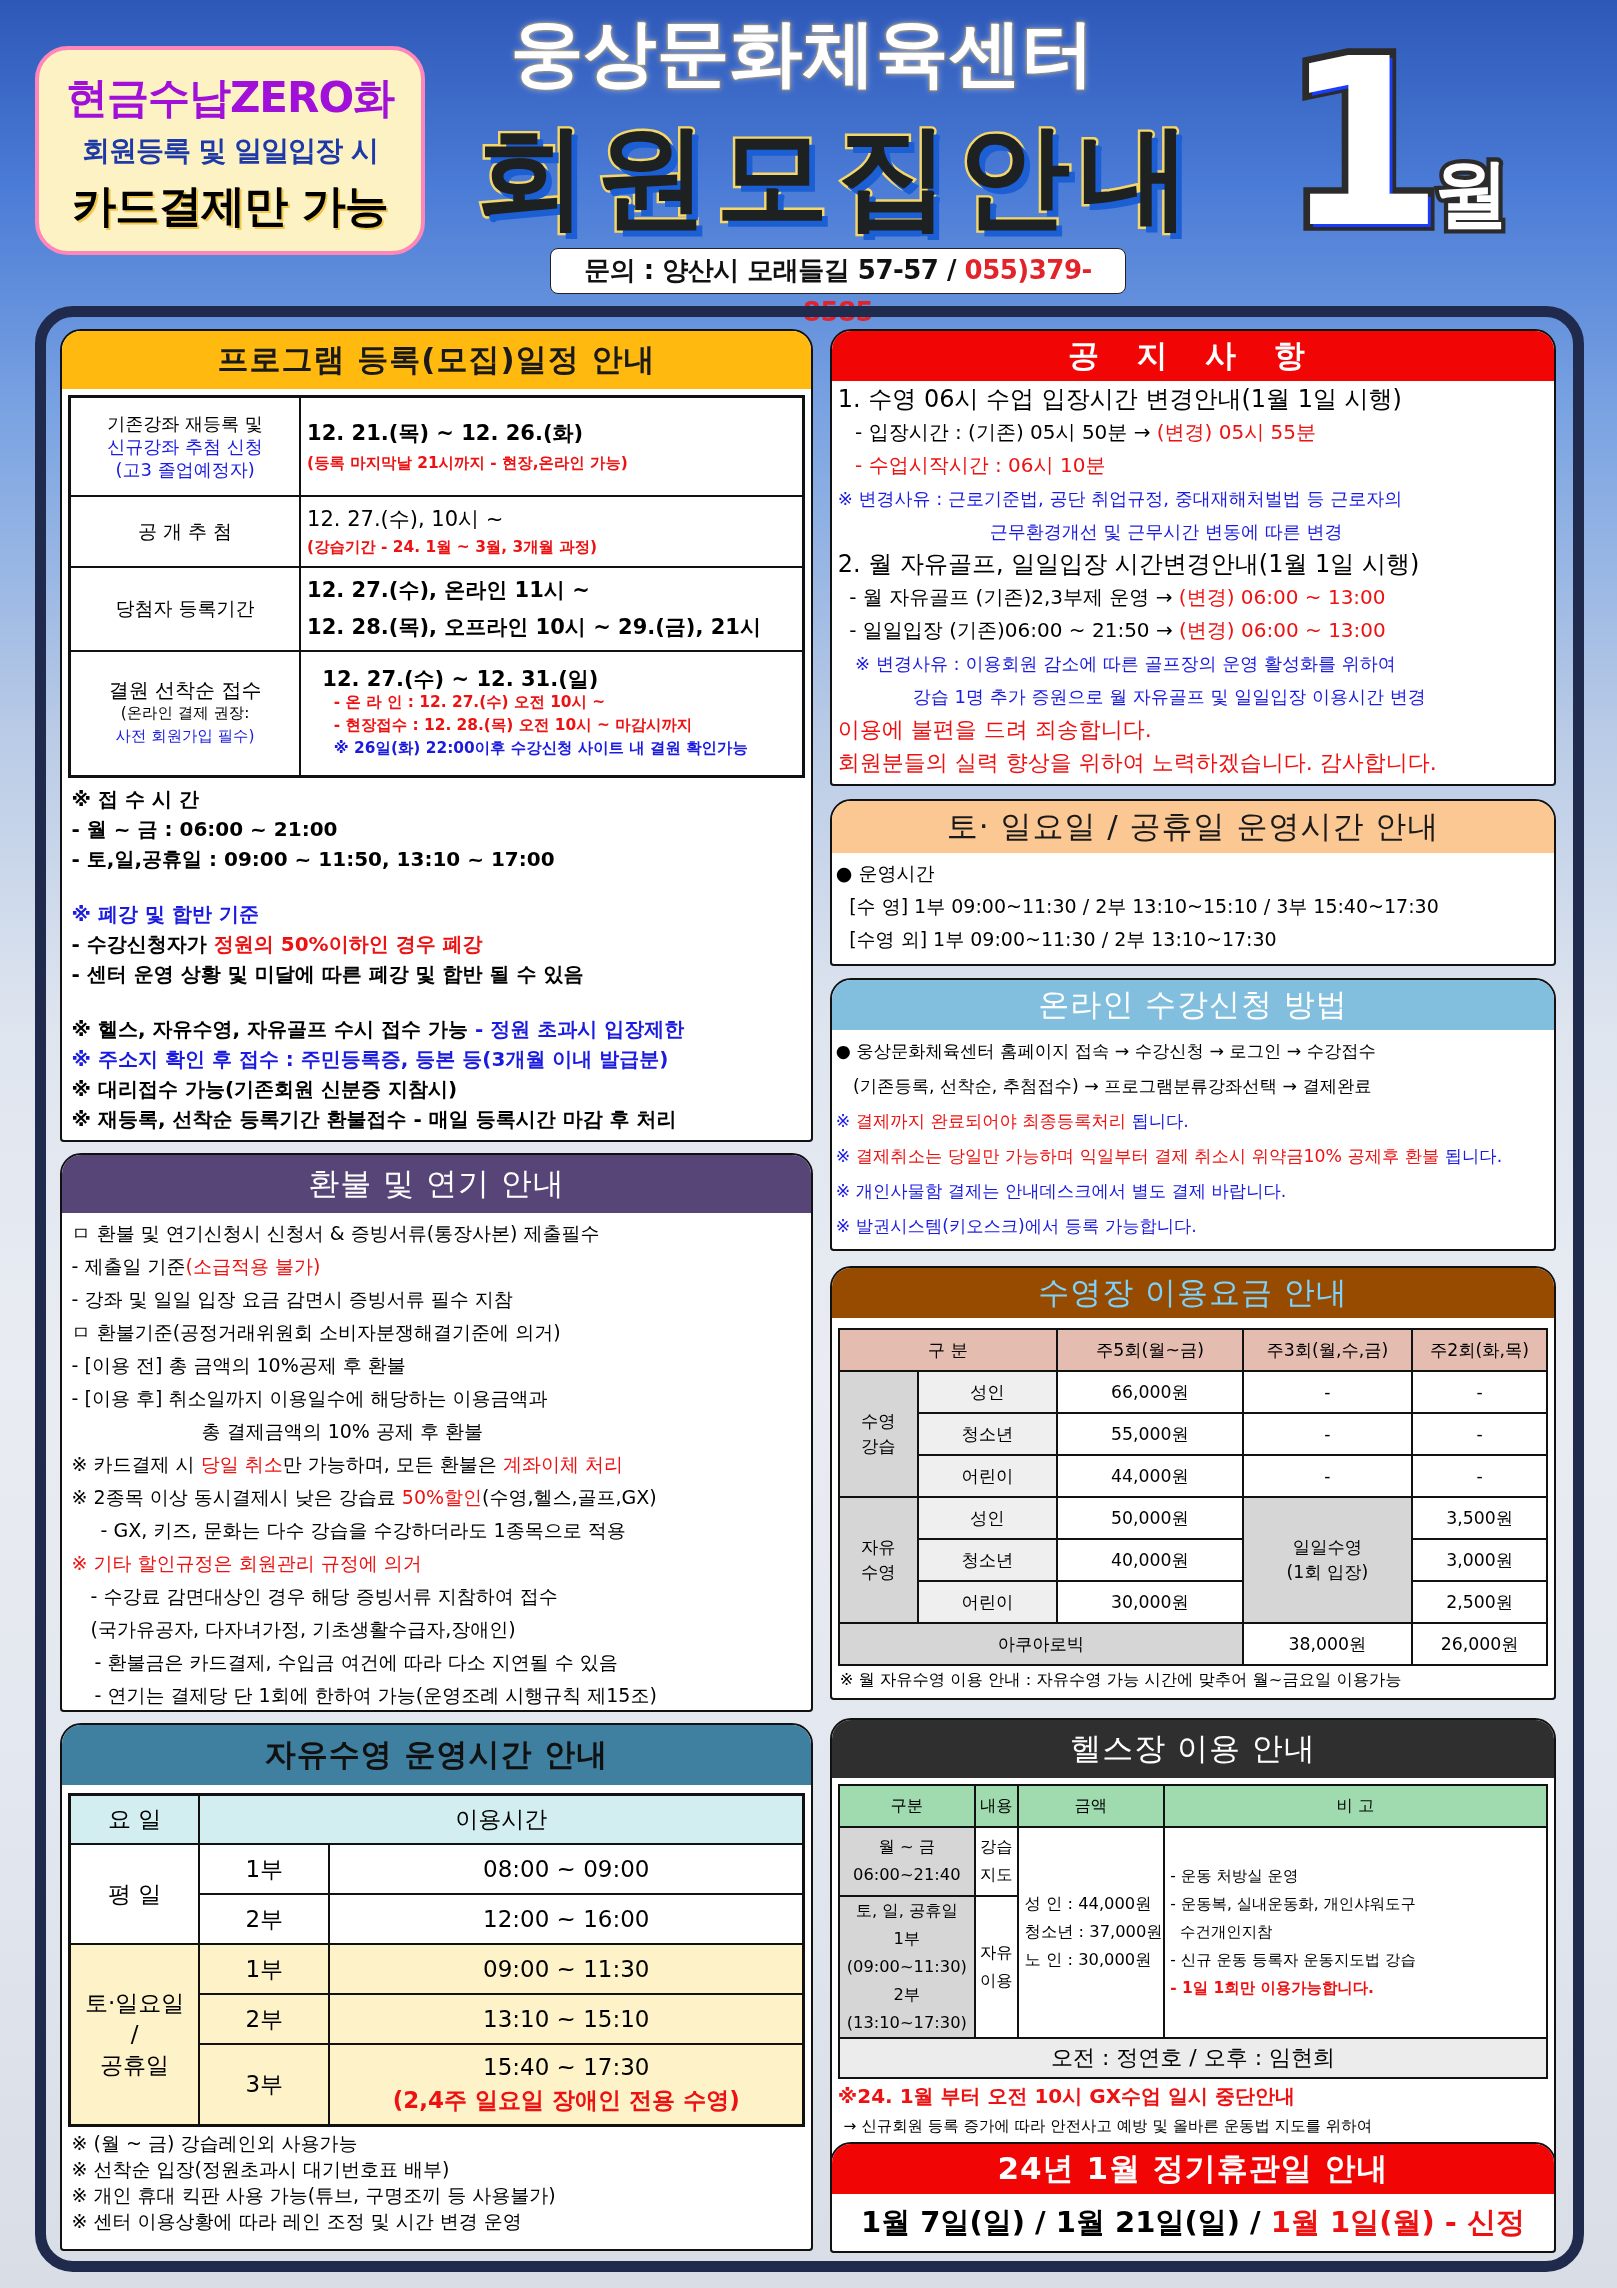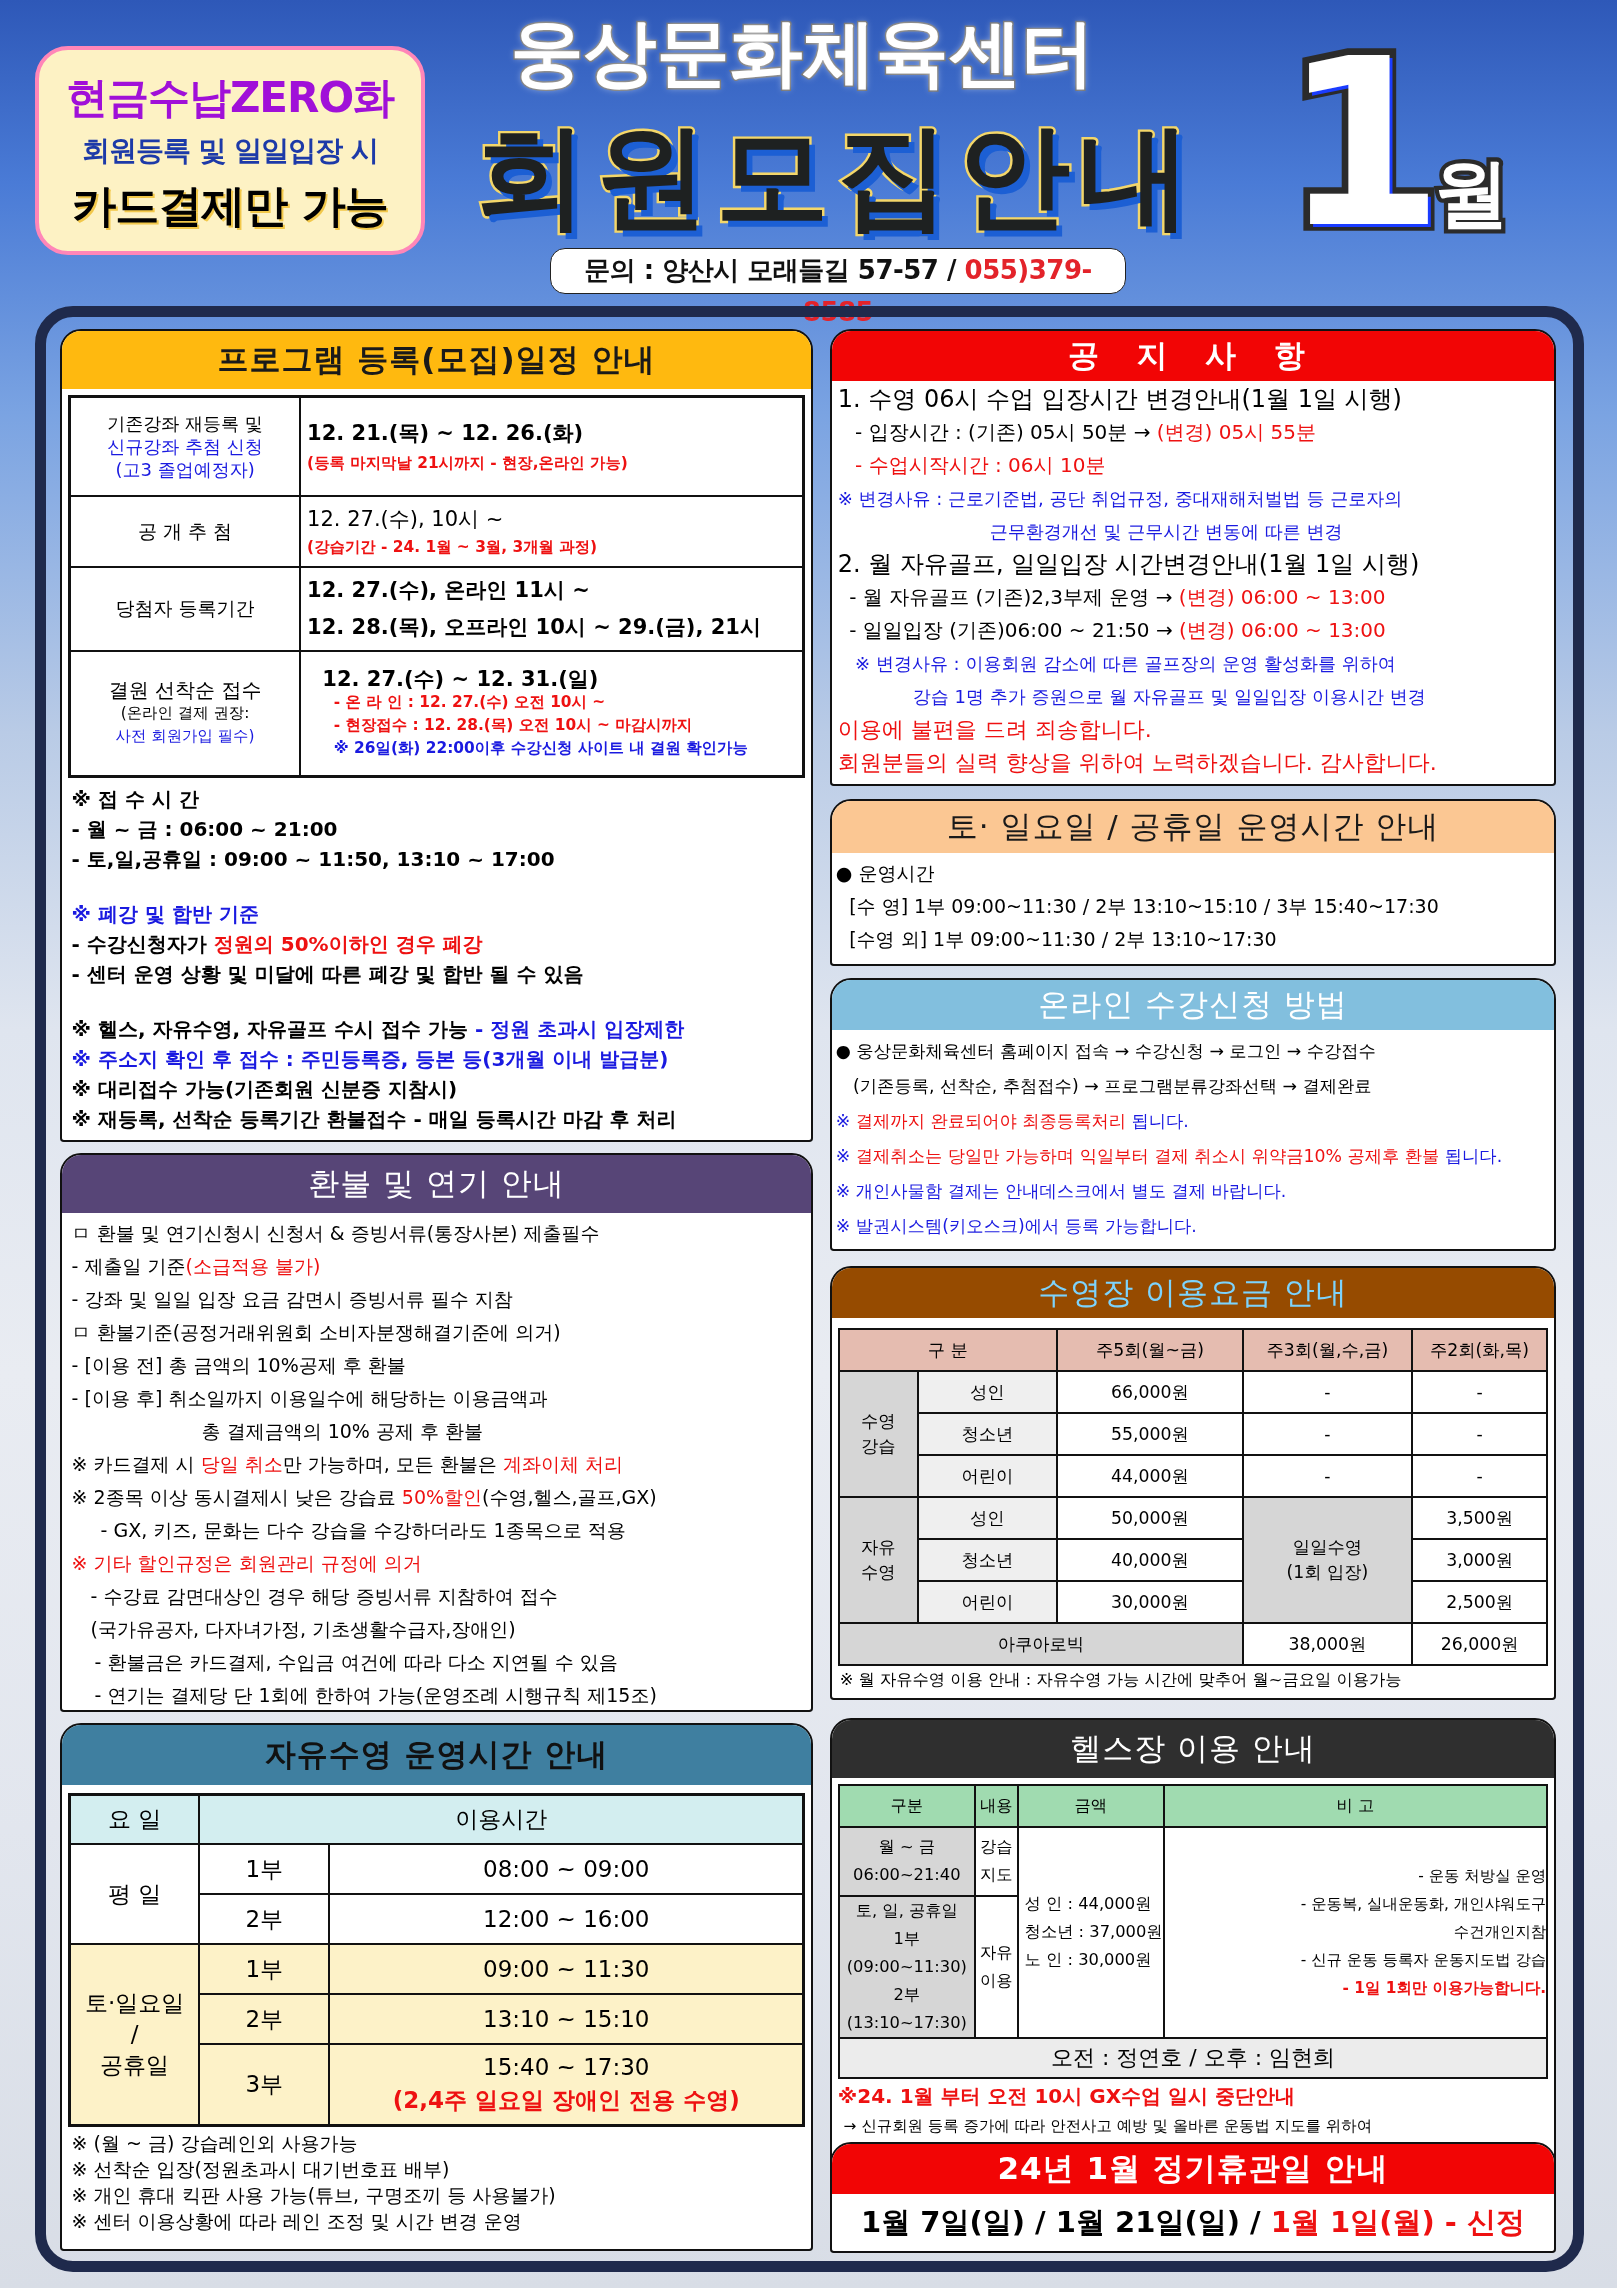--- a/index.html
+++ b/index.html
@@ -11,21 +11,21 @@
 .cash-box{left:35px;top:46px;width:390px;height:209px;background:#fdf2c4;border:4.8px solid #ff86b8;border-radius:33px;text-align:center;padding-top:19px}
 .cash-1{font-size:42px;font-weight:bold;color:#a010d8;letter-spacing:-1px;line-height:58px}
 .cash-2{font-size:28px;font-weight:bold;color:#1d3aa8;line-height:48px;letter-spacing:-1px}
 .cash-3{font-size:44px;font-weight:bold;color:#000000;line-height:61px;letter-spacing:-1px;text-shadow:1.9px 1.9px 0 #f2c84a}
 .title-1{left:476px;top:4.8px;width:653px;text-align:center;font-size:73px;font-weight:bold;color:#fff;letter-spacing:0;
  -webkit-text-stroke:2.9px #6e6e6e;paint-order:stroke fill;text-shadow:0 0 7.7px rgba(255,255,255,.5)}
 .title-2{left:452px;top:101px;width:769px;text-align:center;font-size:113px;font-weight:bold;color:#1e2121;letter-spacing:7.7px;
  -webkit-text-stroke:4.8px #f4d76a;paint-order:stroke fill;text-shadow:5.8px 5.8px 0 #1c5fd4}
 .big-1{left:1283px;top:29px;font-size:231px;font-weight:bold;color:#fff;line-height:231px;-webkit-text-stroke:13.4px #2b2b2b;paint-order:stroke fill;text-shadow:2.9px 2.9px 0 #1a3cff}
 .big-wol{left:1434px;top:144px;font-size:75px;font-weight:bold;color:#fff;-webkit-text-stroke:8.6px #2b2b2b;paint-order:stroke fill}
-.contact{left:550px;top:248px;width:576px;height:46px;background:#fff;border:1.9px solid #222;border-radius:15px;text-align:center;font-size:26px;font-weight:bold;line-height:42px;color:#111;letter-spacing:-0.5px}
+.contact{left:550px;top:248px;width:576px;height:46px;background:#fff;border:1.9px solid #222;border-radius:8px;text-align:center;font-size:26px;font-weight:bold;line-height:42px;color:#111;letter-spacing:-0.5px}
 .contact .phone{color:#e3232a}
 
 .frame{left:35px;top:306px;width:1549px;height:1966px;border:11.5px solid #1f2a4c;border-radius:38px}
 
 .panel{position:absolute;background:#fff;border:2.9px solid #111;border-radius:21px 21px 3.8px 3.8px;overflow:hidden}
 .ph{text-align:center;font-weight:bold;font-size:31px;letter-spacing:1px}
 .bold{font-weight:bold}
 .red{color:#ee1111}.blue{color:#1a1ae0}
 table{border-collapse:collapse;width:100%}
 td,th{border:2.9px solid #111;text-align:center;vertical-align:middle}
@@ -307,21 +307,21 @@
             </td>
       <td style="line-height:28px">
               <div>강습</div>
               <div>지도</div>
             </td>
       <td rowspan="2" style="text-align:left;padding-left:5.8px;line-height:28px">
         <div class="line">성   인 : 44,000원</div>
         <div class="line">청소년 : 37,000원</div>
         <div class="line">노   인 : 30,000원</div>
       </td>
-      <td rowspan="2" style="text-align:right;padding-left:5.8px;line-height:28px;font-size:15.4px">
+      <td rowspan="2" style="text-align:left;padding-left:5.8px;line-height:28px;font-size:15.4px">
         <div class="line">- 운동 처방실 운영</div>
         <div class="line">- 운동복, 실내운동화, 개인샤워도구</div>
         <div class="line" style="white-space:pre">  수건개인지참</div>
         <div class="line">- 신규 운동 등록자 운동지도법 강습</div>
         <div class="line red bold">- 1일 1회만 이용가능합니다.</div>
       </td>
     </tr>
     <tr style="height:98px">
       <td style="background:#d6d6d6;line-height:28px">
               <div>토, 일, 공휴일</div>

